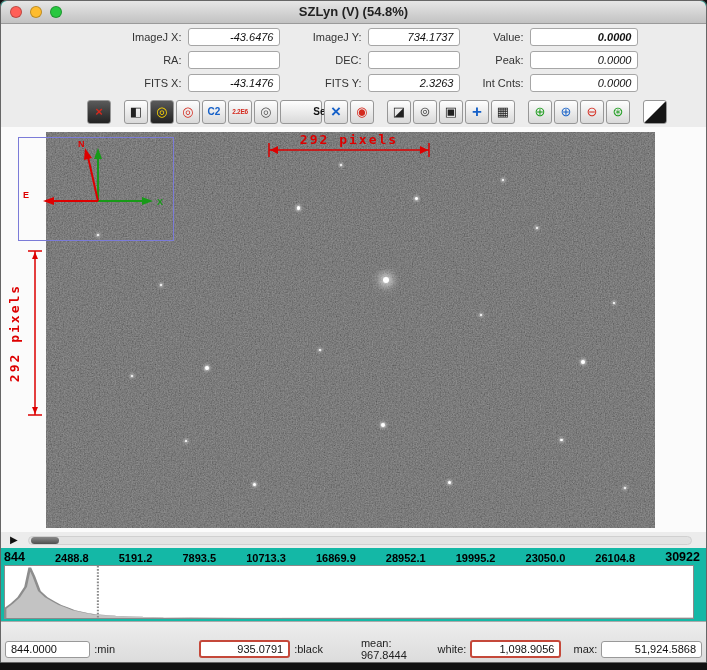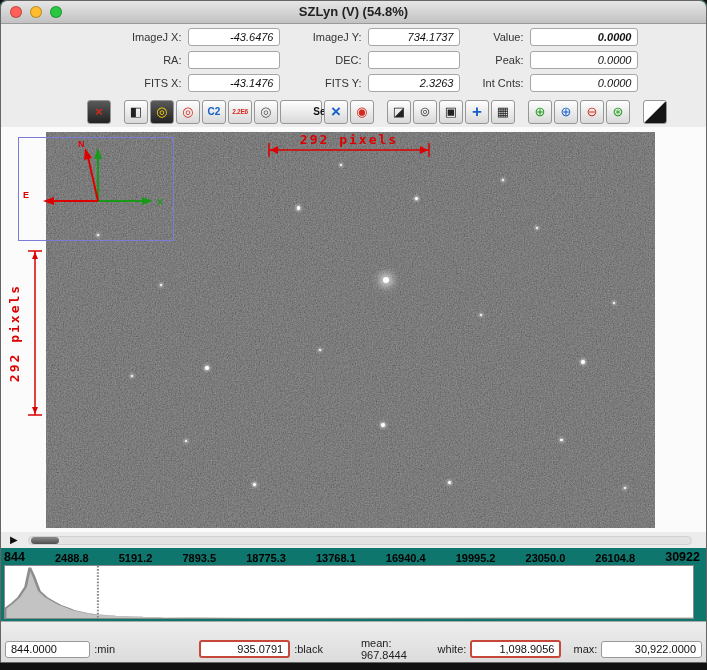--- a/index.html
+++ b/index.html
@@ -1,17 +1,17 @@
 <!DOCTYPE html>
 <html><head>
 <meta charset="utf-8">
 <style>
   html,body{margin:0;padding:0;background:#111;}
   body{width:707px;height:670px;overflow:hidden;font-family:"Liberation Sans",sans-serif;-webkit-font-smoothing:antialiased;}
-  .window{width:705px;height:661px;background:#0f766e;border:1px solid #666;border-radius:6px 6px 0 0;position:relative;overflow:hidden;}
+  .window{width:705px;height:661px;background:#14b8a6;border:1px solid #666;border-radius:6px 6px 0 0;position:relative;overflow:hidden;}
 
   
   .titlebar{height:22px;background:linear-gradient(#e6e6e6,#c2c2c2);border-bottom:1px solid #9a9a9a;position:relative;border-radius:6px 6px 0 0;}
   .traffic{position:absolute;left:9px;top:5px;display:flex;gap:8px;}
   .tl{width:12px;height:12px;border-radius:50%;border:1px solid rgba(0,0,0,.25);box-sizing:border-box;display:inline-block;}
   .title{text-align:center;font-size:13px;font-weight:bold;color:#222;line-height:22px;}
 
   
   .infobar{height:20px;line-height:20px;padding-left:8px;font-size:12px;color:#000;background:#f1f1f1;border-bottom:1px solid #d8d8d8;white-space:nowrap;}
 
@@ -225,23 +225,23 @@
     <div class="slider-track">
       <div class="slider-thumb"></div>
     </div>
   </div>
 
   <div class="ticks">
       <span class="tick end">844</span>
       <span class="tick">2488.8</span>
       <span class="tick">5191.2</span>
       <span class="tick">7893.5</span>
-      <span class="tick">18775.3</span>
-      <span class="tick">13768.1</span>
-      <span class="tick">16940.4</span>
+      <span class="tick">10713.3</span>
+      <span class="tick">16869.9</span>
+      <span class="tick">28952.1</span>
       <span class="tick">19995.2</span>
       <span class="tick">23050.0</span>
       <span class="tick">26104.8</span>
       <span class="tick end">30922</span>
     </div>
 
   <div class="histogram">
     <svg viewBox="0 0 100 100" preserveAspectRatio="none">
       <polygon fill="#c3c3c3" stroke="#8d8d8d" stroke-width="0.4" points="0,100 0,82 1,72 2,60 3,40 3.6,3 4.2,20 5,48 6,60 7,68 8,75 9,80 10,85 11,88 12,91 13,93 14,94 15,95 16,96 18,97 20,98 23,98.8 27,99.2 35,99.5 100,99.7 100,100"></polygon>
       <line x1="13.5" y1="0" x2="13.5" y2="100" stroke="#8a8a8a" stroke-width="0.3" stroke-dasharray="3,3"></line>
@@ -250,16 +250,16 @@
 
   <div class="statusbar">
     <span class="sb-field w-min">844.0000</span>
     <span class="sb-label">:min</span>
     <span class="sb-field alert w-black">935.0791</span>
     <span class="sb-label">:black</span>
     <span class="sb-mean">mean: 967.8444</span>
     <span class="sb-label ml-auto">white:</span>
     <span class="sb-field alert w-white">1,098.9056</span>
     <span class="sb-label" style="margin-left:12px;">max:</span>
-    <span class="sb-field w-max">30,922.0000</span>
+    <span class="sb-field w-max">51,924.5868</span>
   </div>
 
 </div>
 
 </body></html>

